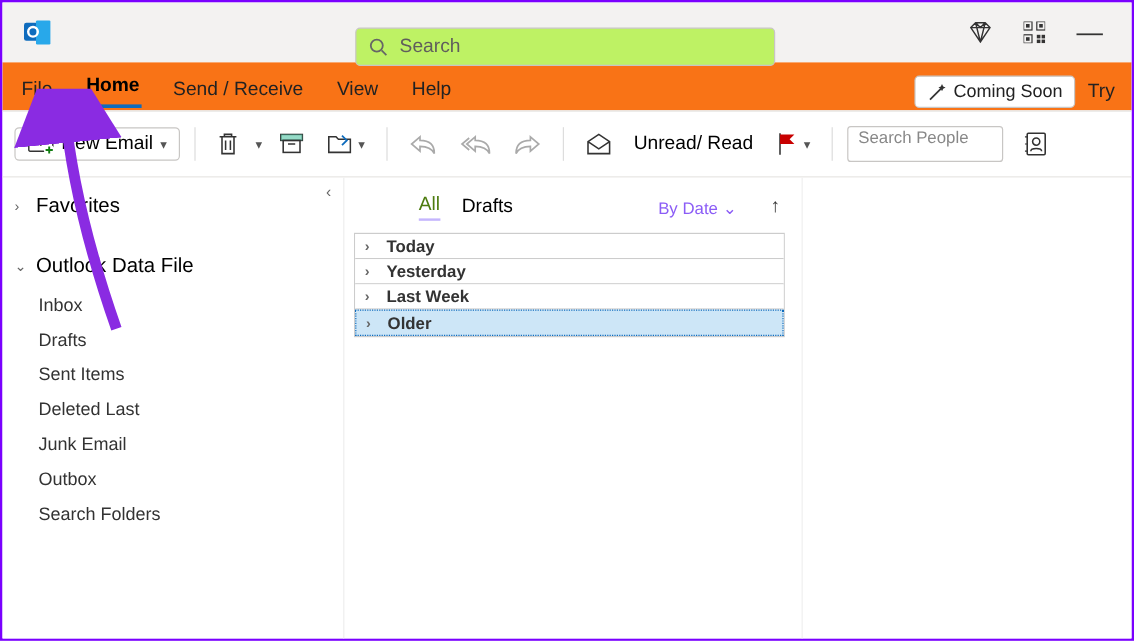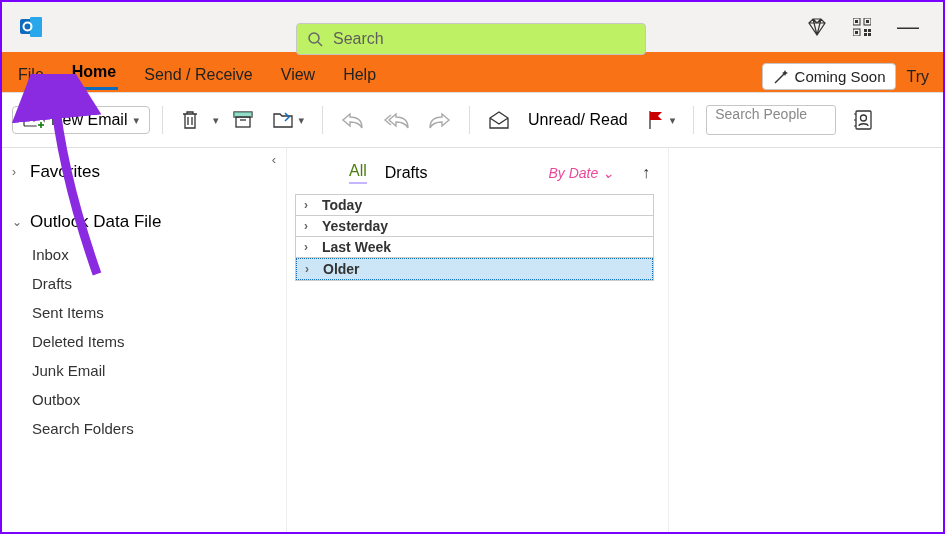--- a/index.html
+++ b/index.html
@@ -32,21 +32,21 @@
   .navpane { width: 285px; border-right: 1px solid #eee; background: #fff; padding-top: 6px; position: relative; }
   .collapse-caret { position: absolute; top: 4px; right: 10px; color: #666; font-size: 13px; }
   .nav-header { display: flex; align-items: center; padding: 8px 10px; font-size: 17px; }
   .caret { width: 14px; font-size: 12px; color: #666; margin-right: 4px; }
   .nav-item { padding: 6px 10px 6px 30px; font-size: 15px; color: #333; }
 
   .listpane { width: 382px; border-right: 1px solid #eee; background: #fff; }
   .list-head { display: flex; align-items: center; padding: 14px 18px 6px 30px; gap: 18px; font-size: 16px; }
   .list-tab.active { color: #4d7c0f; border-bottom: 2px solid #c4b5fd; padding-bottom: 2px; margin-left: 32px; }
   .list-head .spacer { flex: 1; }
-  .bydate { font-size: 14px; color: #ec4899; display: flex; align-items: center; gap: 4px; font-style: italic; }
+  .bydate { font-size: 14px; color: #8b5cf6; display: flex; align-items: center; gap: 4px; }
   .sort-up { font-size: 16px; color: #333; margin-left: 10px; }
 
   .group-list { border: 1px solid #ccc; margin: 4px 14px 0 8px; }
   .group { display: flex; align-items: center; padding: 2px 8px; font-size: 14px; font-weight: 600; color: #333; border-bottom: 1px solid #ccc; background: #fff; }
   .group:last-child { border-bottom: none; }
   .group.selected { background: #cde6f7; border: 1px dotted #0f6cbd; }
   .group .caret { width: 14px; }
 
   .readpane { flex: 1; background: #fff; }
 
@@ -224,21 +224,21 @@
       <span>Favorites</span>
     </div>
     <div style="height:14px"></div>
     <div class="nav-header">
       <span class="caret">⌄</span>
       <span>Outlook Data File</span>
     </div>
     <div class="nav-item">Inbox</div>
     <div class="nav-item">Drafts</div>
     <div class="nav-item">Sent Items</div>
-    <div class="nav-item">Deleted Items</div>
+    <div class="nav-item">Deleted Last</div>
     <div class="nav-item">Junk Email</div>
     <div class="nav-item">Outbox</div>
     <div class="nav-item">Search Folders</div>
   </div>
 
   <div class="listpane">
     <div class="list-head">
       <span class="list-tab active">All</span>
       <span class="list-tab">Drafts</span>
       <span class="spacer"></span>

